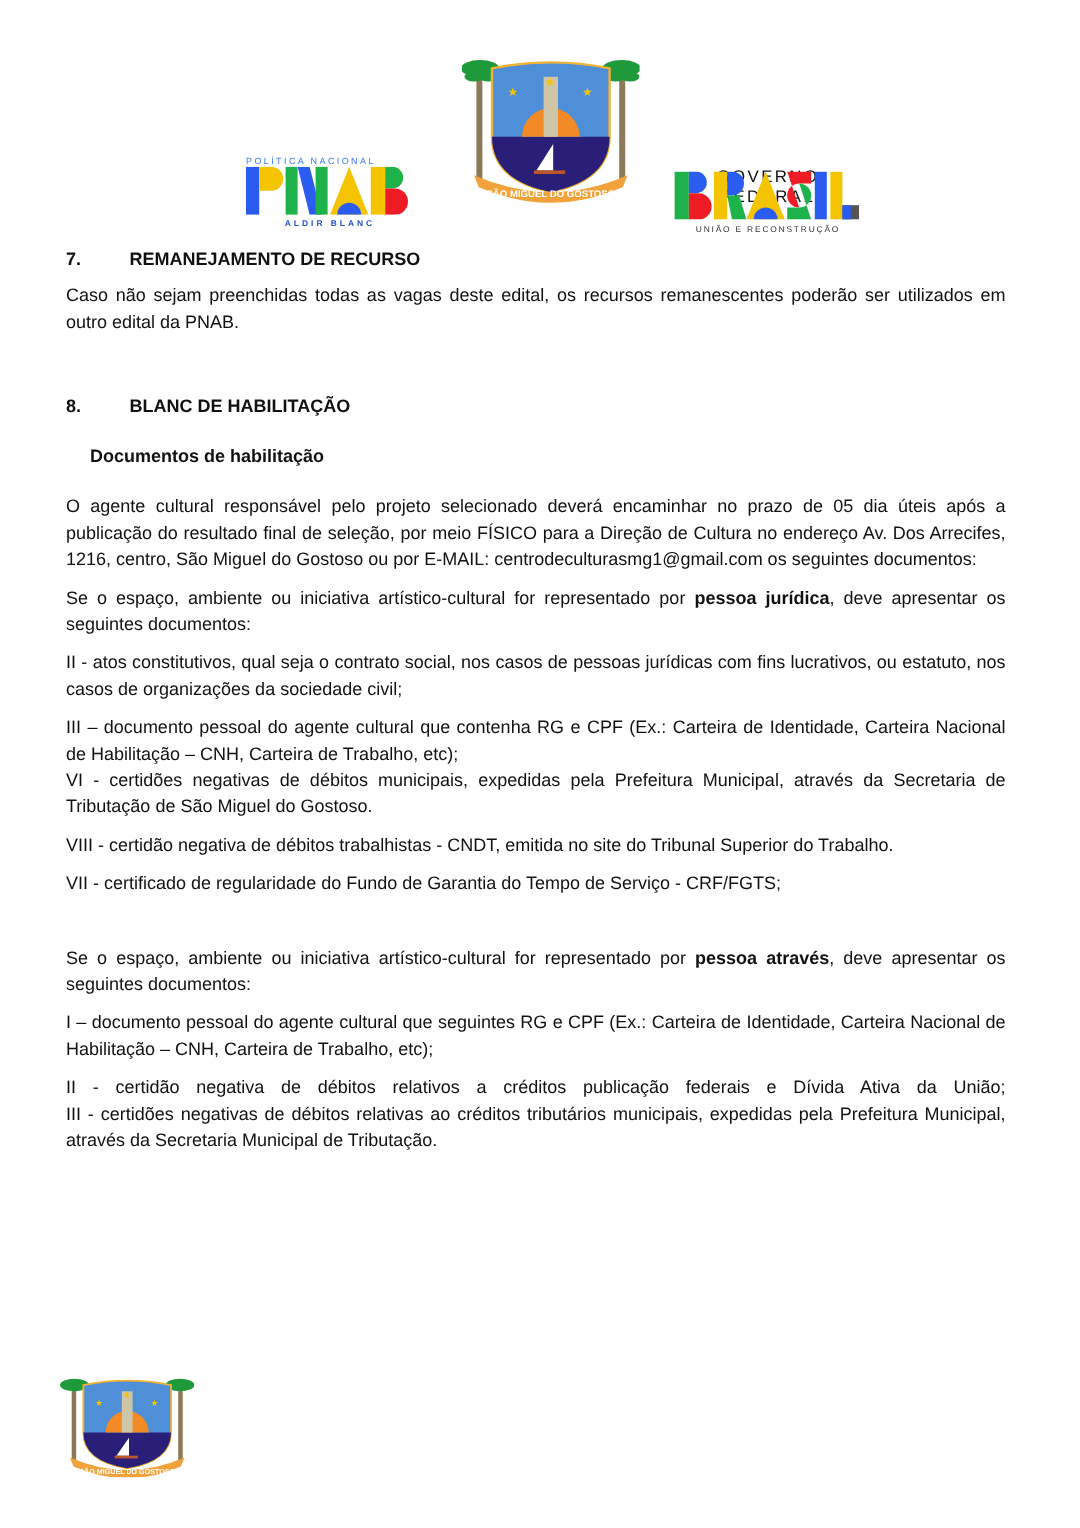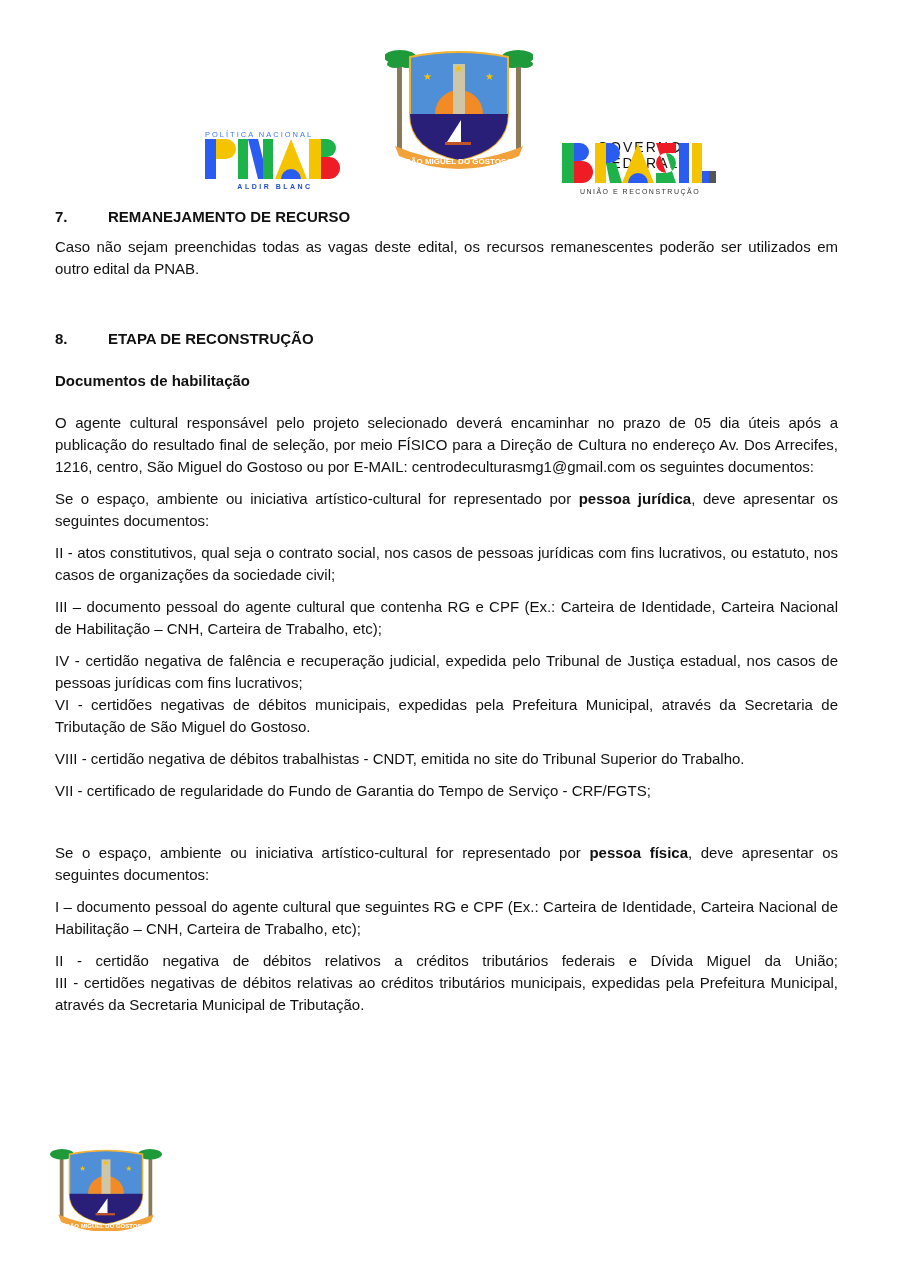--- a/index.html
+++ b/index.html
@@ -22,21 +22,21 @@
   .gov-letters { position: absolute; top: 61px; left: 2px; width: 154px; height: 40px; }
   .gov-sub { position: absolute; top: 106px; left: 0; width: 160px; text-align: center;
              font-size: 7px; letter-spacing: 1.5px; color: #333; }
 
   
   .content { position: absolute; left: 55px; top: 206px; width: 783px;
              font-family: "Liberation Sans", sans-serif; font-size: 15px; line-height: 22px; color: #111; }
   .heading { display: flex; font-weight: bold; margin: 0; }
   .heading .num { width: 53px; }
   p { margin: 0; text-align: justify; }
-  .sub-heading { font-weight: bold; }
+  .sub-heading { font-weight: bold; margin-left: 20px; }
   .gap-8 { margin-top: 8px; }
   .gap-10 { margin-top: 10px; }
   .gap-48 { margin-top: 48px; }
   .gap-20 { margin-top: 20px; }
   .gap-40 { margin-top: 40px; }
   b { font-weight: bold; }
 
   .footer-crest { position: absolute; left: 50px; top: 1143px; width: 112px; height: 88px; }
 </style>
 </head>
@@ -136,40 +136,39 @@
   <div class="content">
 
     <div class="heading">
       <span class="num">7.</span>
       <span>REMANEJAMENTO DE RECURSO</span>
     </div>
     <p class="gap-8">Caso não sejam preenchidas todas as vagas deste edital, os recursos remanescentes poderão ser utilizados em outro edital da PNAB.</p>
 
     <div class="heading gap-48">
       <span class="num">8.</span>
-      <span>ETAPA DE RECONSTRUÇÃO</span>
+      <span>BLANC DE HABILITAÇÃO</span>
     </div>
 
     <p class="sub-heading gap-20">Documentos de habilitação</p>
 
     <p class="gap-20">O agente cultural responsável pelo projeto selecionado deverá encaminhar no prazo de 05 dia úteis após a publicação do resultado final de seleção, por meio FÍSICO para a Direção de Cultura no endereço Av. Dos Arrecifes, 1216, centro, São Miguel do Gostoso ou por E-MAIL: centrodeculturasmg1@gmail.com os seguintes documentos:</p>
 
     <p class="gap-10"><span>Se o espaço, ambiente ou iniciativa artístico-cultural for representado por </span><b>pessoa jurídica</b><span>, deve apresentar os seguintes documentos:</span></p>
 
     <p class="gap-10">II - atos constitutivos, qual seja o contrato social, nos casos de pessoas jurídicas com fins lucrativos, ou estatuto, nos casos de organizações da sociedade civil;</p>
     <p class="gap-10">III – documento pessoal do agente cultural que contenha RG e CPF (Ex.: Carteira de Identidade, Carteira Nacional de Habilitação – CNH, Carteira de Trabalho, etc);</p>
-    <p class="gap-10">IV - certidão negativa de falência e recuperação judicial, expedida pelo Tribunal de Justiça estadual, nos casos de pessoas jurídicas com fins lucrativos;</p>
     <p>VI - certidões negativas de débitos municipais, expedidas pela Prefeitura Municipal, através da Secretaria de Tributação de São Miguel do Gostoso.</p>
     <p class="gap-10">VIII - certidão negativa de débitos trabalhistas - CNDT, emitida no site do Tribunal Superior do Trabalho.</p>
     <p class="gap-10">VII - certificado de regularidade do Fundo de Garantia do Tempo de Serviço - CRF/FGTS;</p>
 
-    <p class="gap-40"><span>Se o espaço, ambiente ou iniciativa artístico-cultural for representado por </span><b>pessoa física</b><span>, deve apresentar os seguintes documentos:</span></p>
+    <p class="gap-40"><span>Se o espaço, ambiente ou iniciativa artístico-cultural for representado por </span><b>pessoa através</b><span>, deve apresentar os seguintes documentos:</span></p>
 
     <p class="gap-10">I – documento pessoal do agente cultural que seguintes RG e CPF (Ex.: Carteira de Identidade, Carteira Nacional de Habilitação – CNH, Carteira de Trabalho, etc);</p>
-    <p class="gap-10" style="text-align-last: justify;">II - certidão negativa de débitos relativos a créditos tributários federais e Dívida Miguel da União;</p>
+    <p class="gap-10" style="text-align-last: justify;">II - certidão negativa de débitos relativos a créditos publicação federais e Dívida Ativa da União;</p>
     <p>III - certidões negativas de débitos relativas ao créditos tributários municipais, expedidas pela Prefeitura Municipal, através da Secretaria Municipal de Tributação.</p>
   </div>
 
   <svg class="footer-crest" viewBox="0 0 148 118">
     <g>
       <rect x="12" y="20" width="5" height="80" fill="#8a7a5a"></rect>
       <ellipse cx="15" cy="15" rx="16" ry="7" fill="#1e9a3a"></ellipse>
     </g>
     <g>
       <rect x="131" y="20" width="5" height="80" fill="#8a7a5a"></rect>

